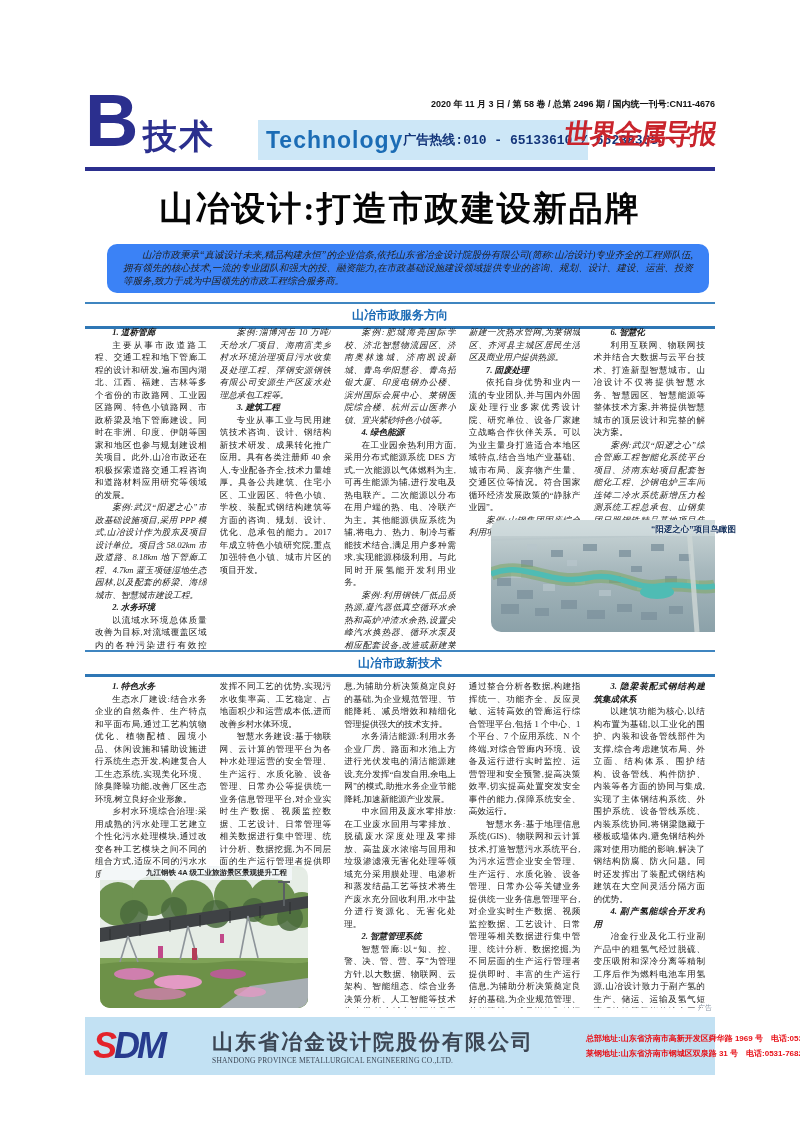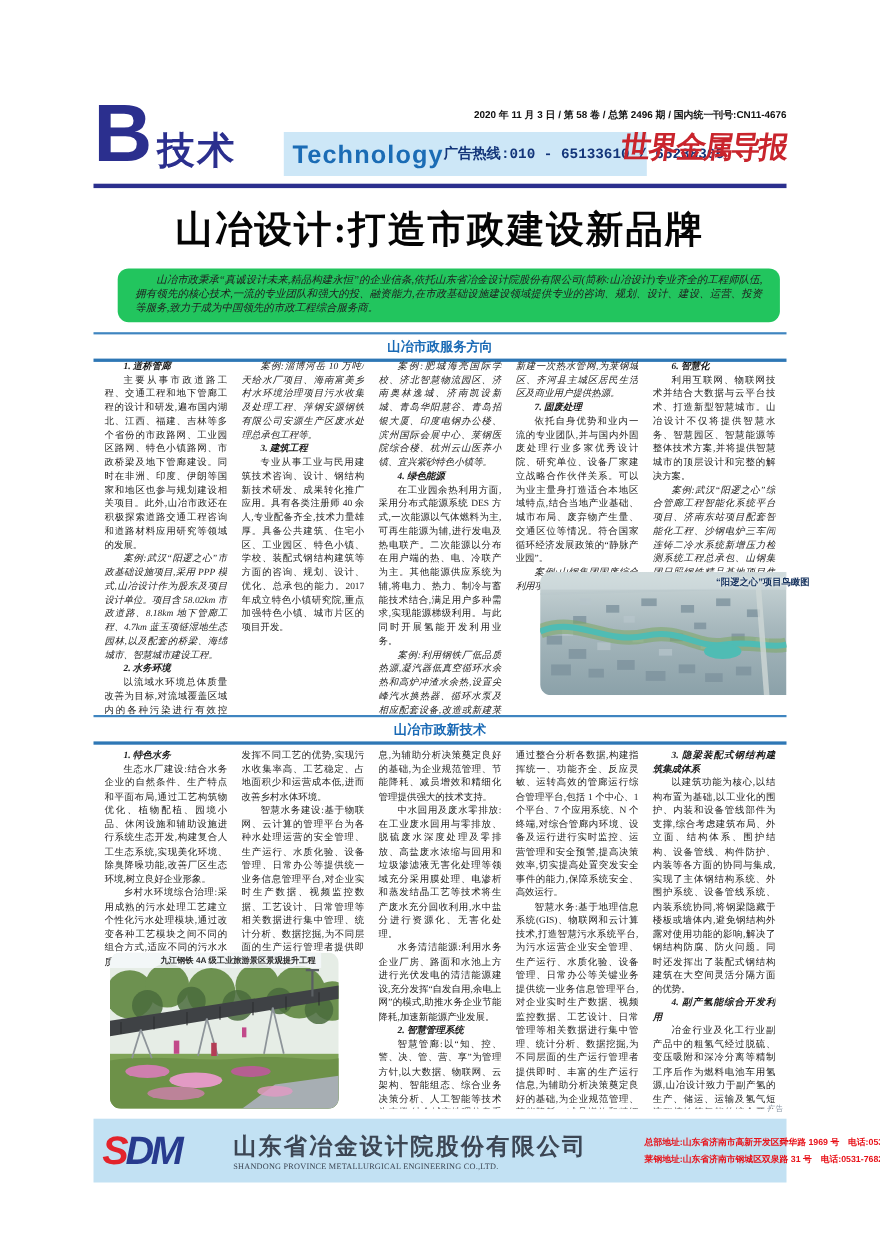--- a/index.html
+++ b/index.html
@@ -19,21 +19,21 @@
              color:#1b6cb5;letter-spacing:1px;}
   .hotline{font-family:Liberation Mono, monospace;font-weight:bold;font-size:13px;
            color:#13357a;white-space:nowrap;}
   .paper-logo{position:absolute;right:0;top:24px;font-weight:bold;font-size:27px;color:#c9242c;
               transform:skewX(-8deg);letter-spacing:-2px;white-space:nowrap;}
   .header-rule{position:absolute;top:167px;left:85px;width:630px;height:4px;background:#2b2f8e;}
   
   .headline{position:absolute;top:186px;left:85px;width:630px;text-align:center;
             font-weight:bold;font-size:34px;color:#050505;letter-spacing:2px;}
   .intro{position:absolute;top:244px;left:107px;width:602px;box-sizing:border-box;
-         background:#22c55e;border-radius:10px;padding:5px 16px;
+         background:#3b82f6;border-radius:10px;padding:5px 16px;
          font-style:italic;font-size:9.5px;line-height:13px;text-align:justify;color:#202020;}
   .intro p{margin:0;text-indent:2em;}
   
   .sec-head{position:absolute;left:85px;width:630px;}
   .sec-head .rule-a{height:0;border-top:2px solid #3f85c0;}
   .sec-head .sec-title{text-align:center;font-family:"Liberation Sans",sans-serif;
                        font-weight:bold;font-size:12px;color:#1a6ab5;padding:3px 0 2px 0;}
   .sec-head .rule-b{height:0;border-top:3px solid #2e77b5;}
   
   .cols{position:absolute;left:95px;width:610px;display:flex;gap:13px;overflow:hidden;}
@@ -191,22 +191,22 @@
         <p class="sub">1. 特色水务</p>
         <p class="para">生态水厂建设:结合水务企业的自然条件、生产特点和平面布局,通过工艺构筑物优化、植物配植、园境小品、休闲设施和辅助设施进行系统生态开发,构建复合人工生态系统,实现美化环境、除臭降噪功能,改善厂区生态环境,树立良好企业形象。</p>
         <p class="para">乡村水环境综合治理:采用成熟的污水处理工艺建立个性化污水处理模块,通过改变各种工艺模块之间不同的组合方式,适应不同的污水水质,</p>
       </div>
       <div class="col">
         <p class="para cont">发挥不同工艺的优势,实现污水收集率高、工艺稳定、占地面积少和运营成本低,进而改善乡村水体环境。</p>
         <p class="para">智慧水务建设:基于物联网、云计算的管理平台为各种水处理运营的安全管理、生产运行、水质化验、设备管理、日常办公等提供统一业务信息管理平台,对企业实时生产数据、视频监控数据、工艺设计、日常管理等相关数据进行集中管理、统计分析、数据挖掘,为不同层面的生产运行管理者提供即时、丰富的生产运行信</p>
       </div>
       <div class="col">
         <p class="para cont">息,为辅助分析决策奠定良好的基础,为企业规范管理、节能降耗、减员增效和精细化管理提供强大的技术支持。</p>
+        <p class="para">水务清洁能源:利用水务企业厂房、路面和水池上方进行光伏发电的清洁能源建设,充分发挥“自发自用,余电上网”的模式,助推水务企业节能降耗,加速新能源产业发展。</p>
         <p class="para">中水回用及废水零排放:在工业废水回用与零排放、脱硫废水深度处理及零排放、高盐废水浓缩与回用和垃圾渗滤液无害化处理等领域充分采用膜处理、电渗析和蒸发结晶工艺等技术将生产废水充分回收利用,水中盐分进行资源化、无害化处理。</p>
-        <p class="para">水务清洁能源:利用水务企业厂房、路面和水池上方进行光伏发电的清洁能源建设,充分发挥“自发自用,余电上网”的模式,助推水务企业节能降耗,加速新能源产业发展。</p>
         <p class="sub">2. 智慧管理系统</p>
         <p class="para">智慧管廊:以“知、控、警、决、管、营、享”为管理方针,以大数据、物联网、云架构、智能组态、综合业务决策分析、人工智能等技术为支撑,结合城市地理信息系统(GIS)和建筑信息模型(BIM),</p>
       </div>
       <div class="col">
         <p class="para cont">通过整合分析各数据,构建指挥统一、功能齐全、反应灵敏、运转高效的管廊运行综合管理平台,包括 1 个中心、1 个平台、7 个应用系统、N 个终端,对综合管廊内环境、设备及运行进行实时监控、运营管理和安全预警,提高决策效率,切实提高处置突发安全事件的能力,保障系统安全、高效运行。</p>
         <p class="para">智慧水务:基于地理信息系统(GIS)、物联网和云计算技术,打造智慧污水系统平台,为污水运营企业安全管理、生产运行、水质化验、设备管理、日常办公等关键业务提供统一业务信息管理平台,对企业实时生产数据、视频监控数据、工艺设计、日常管理等相关数据进行集中管理、统计分析、数据挖掘,为不同层面的生产运行管理者提供即时、丰富的生产运行信息,为辅助分析决策奠定良好的基础,为企业规范管理、节能降耗、减员增效和精细化管理提供强大的技术支持。</p>
       </div>
       <div class="col">
         <p class="sub">3. 隐梁装配式钢结构建筑集成体系</p>
         <p class="para">以建筑功能为核心,以结构布置为基础,以工业化的围护、内装和设备管线部件为支撑,综合考虑建筑布局、外立面、结构体系、围护结构、设备管线、构件防护、内装等各方面的协同与集成,实现了主体钢结构系统、外围护系统、设备管线系统、内装系统协同,将钢梁隐藏于楼板或墙体内,避免钢结构外露对使用功能的影响,解决了钢结构防腐、防火问题。同时还发挥出了装配式钢结构建筑在大空间灵活分隔方面的优势。</p>

